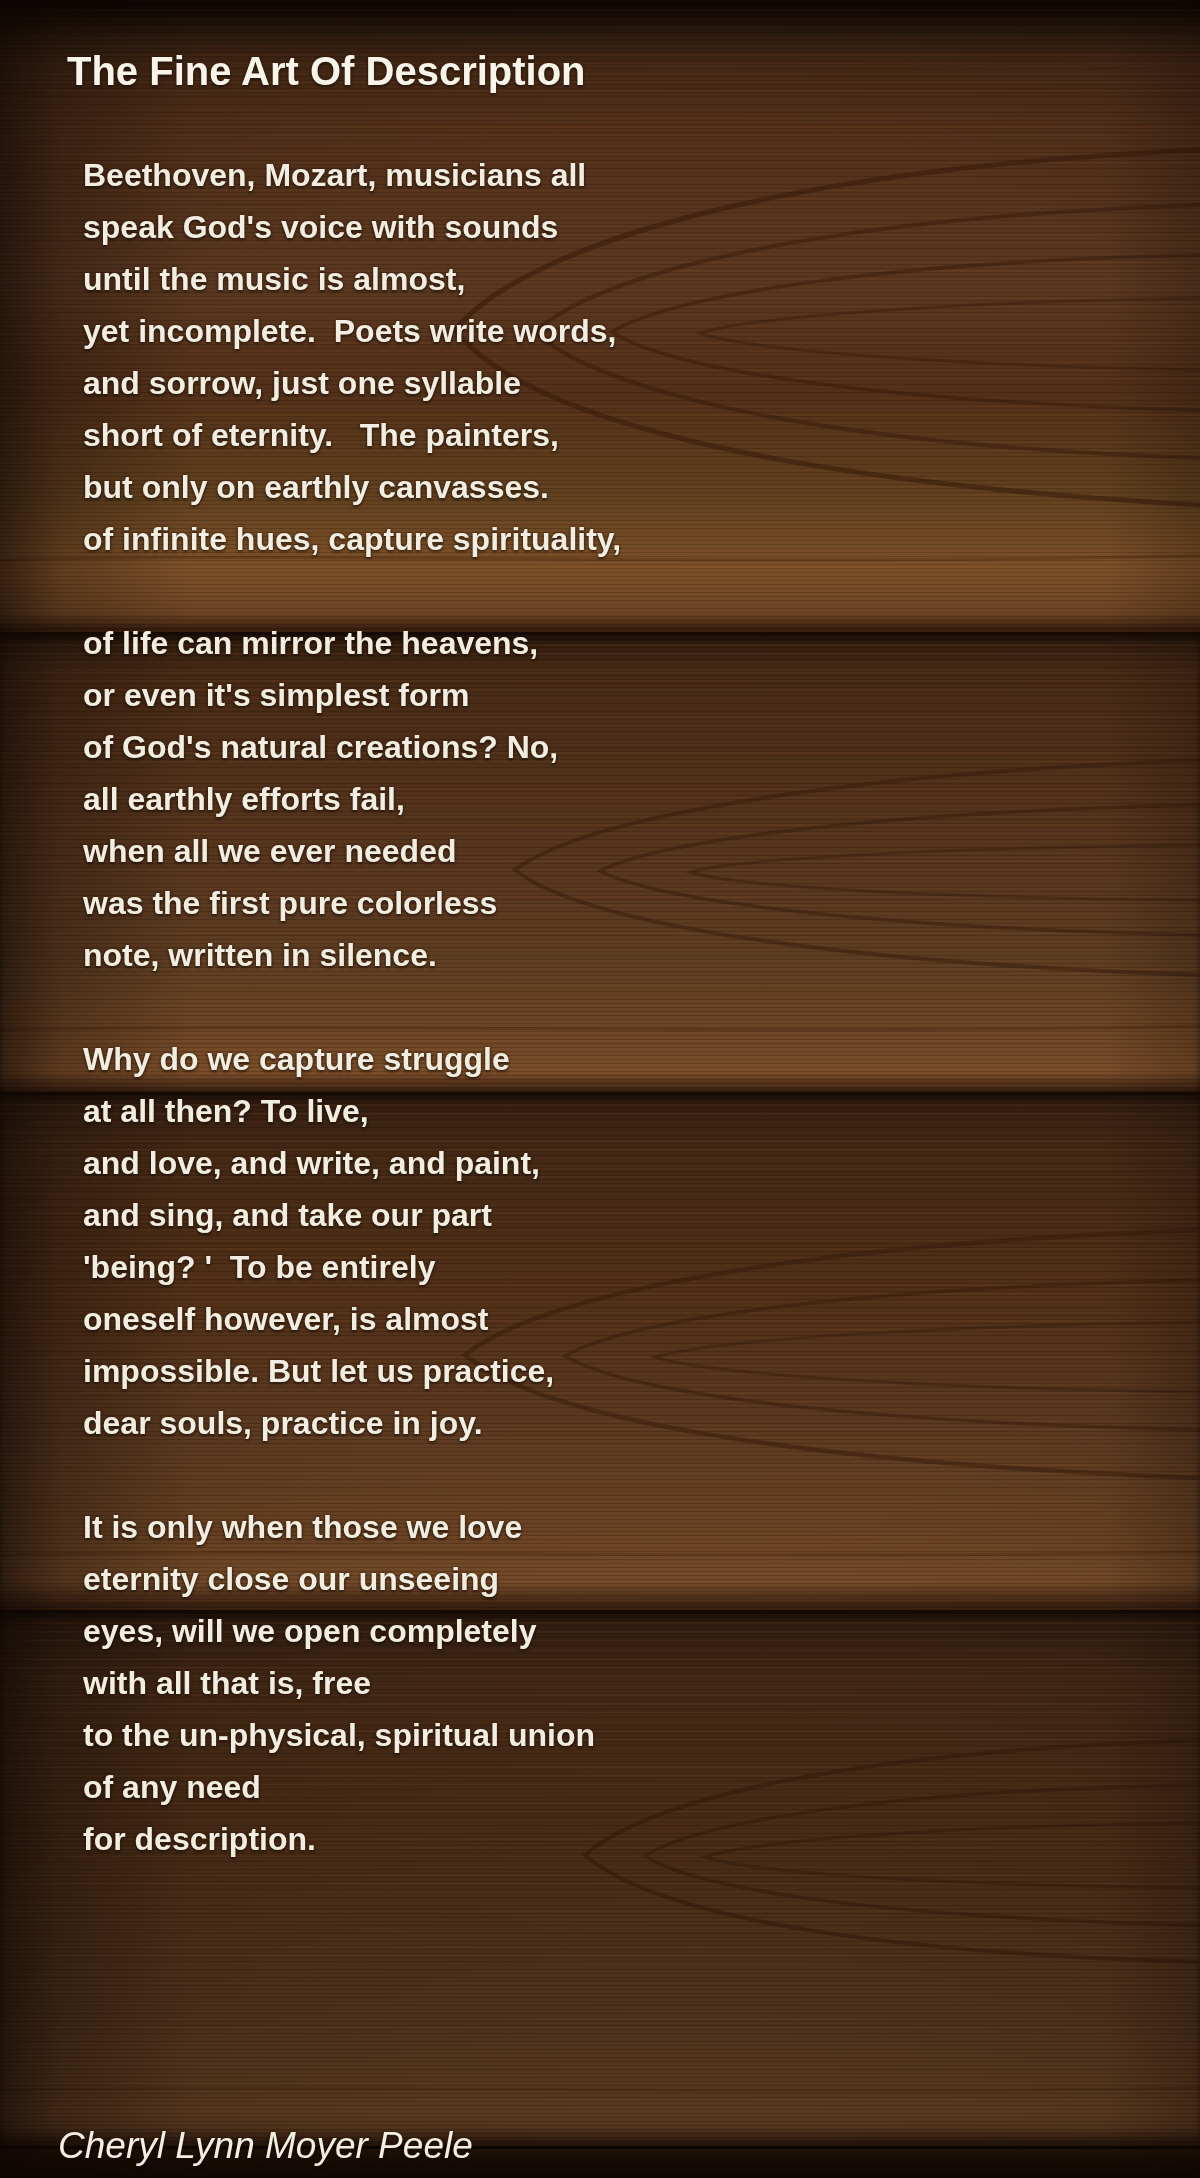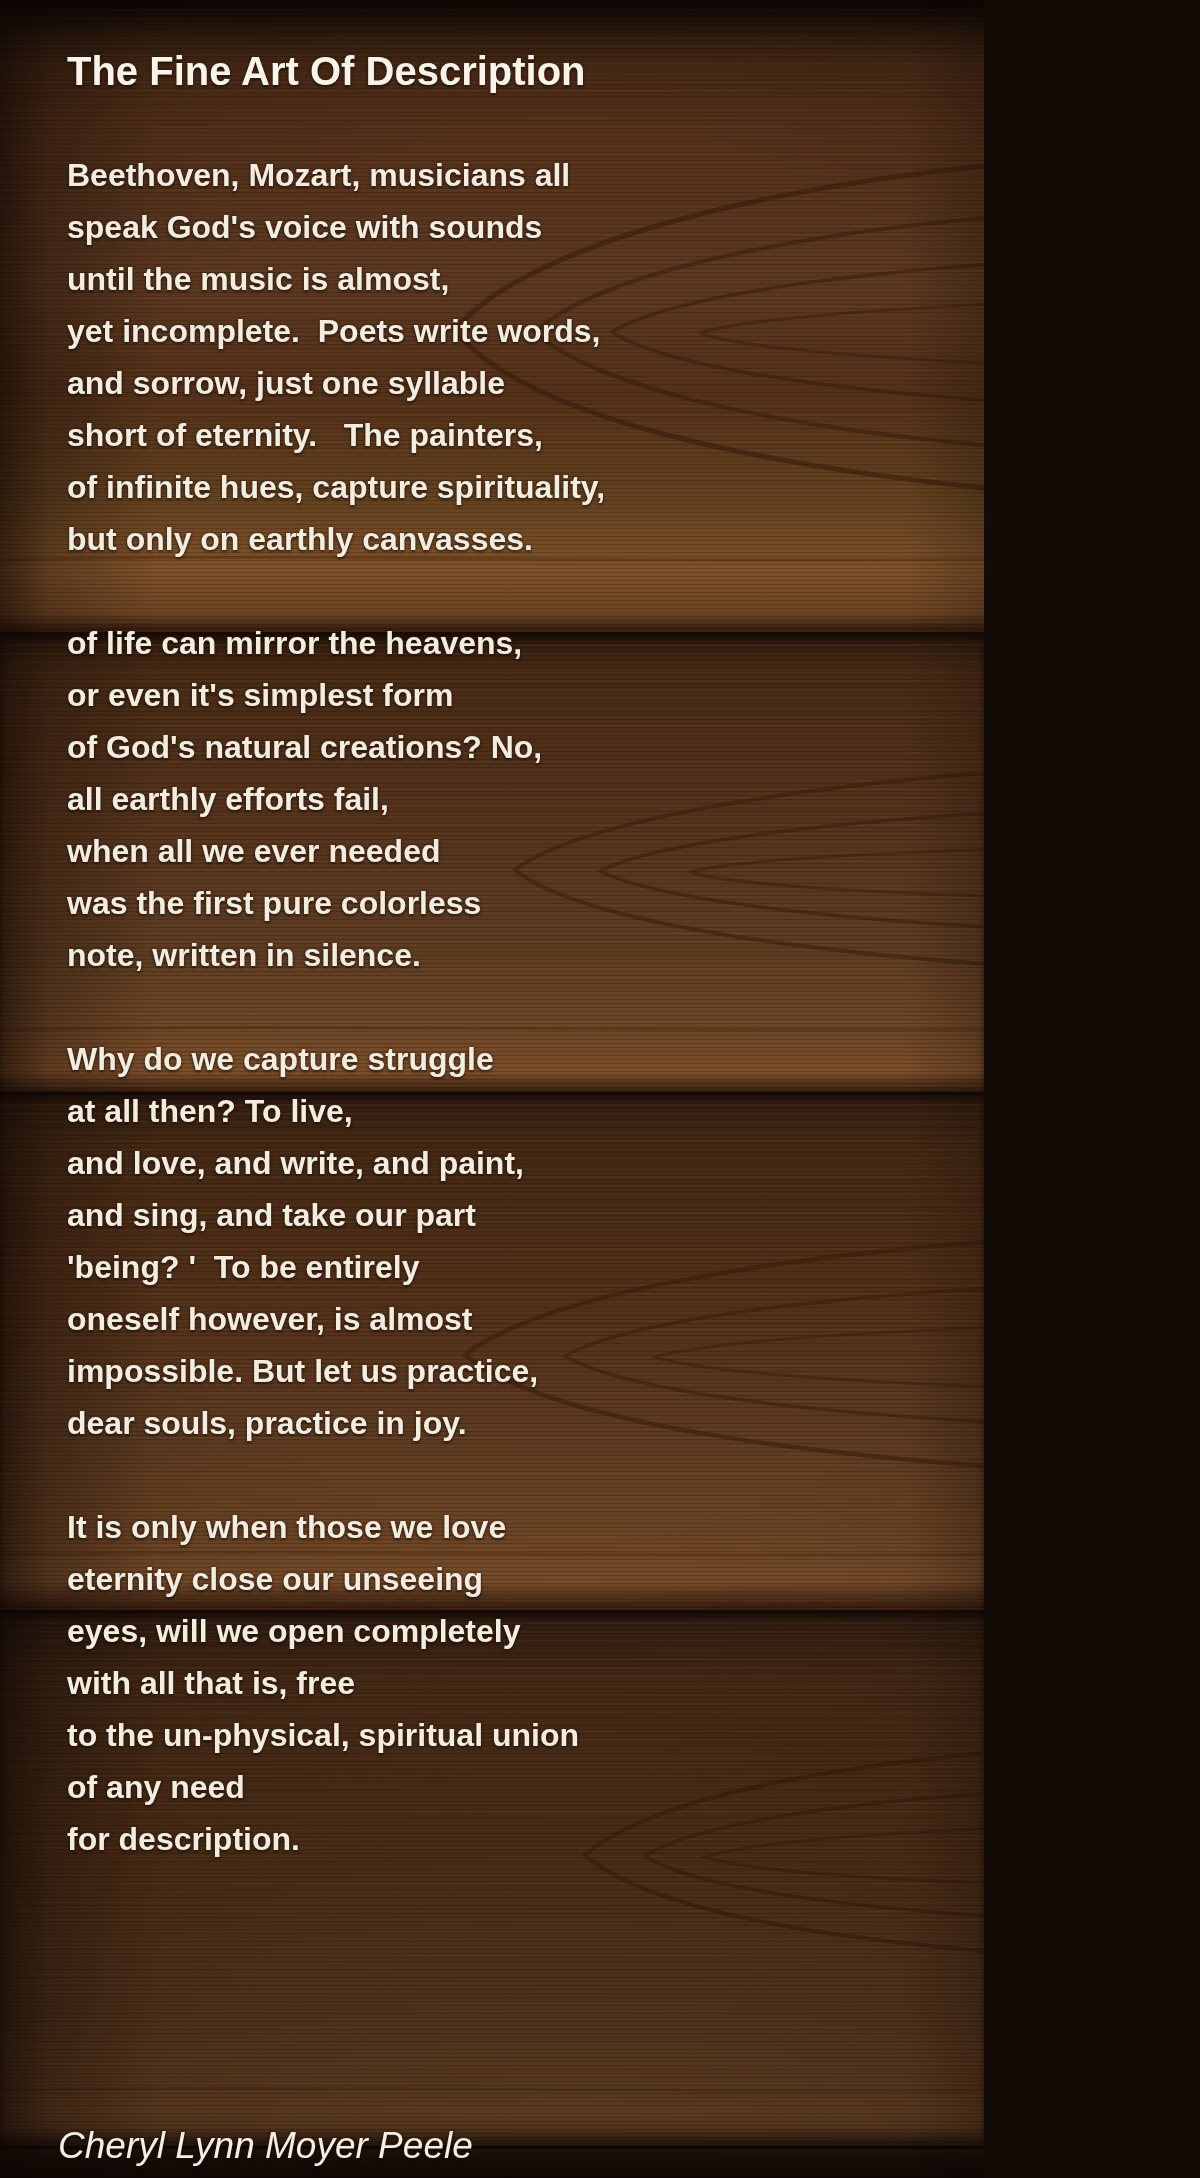--- a/index.html
+++ b/index.html
@@ -2,21 +2,21 @@
 <html><head>
 <meta charset="utf-8">
 <style>
   html, body {
     margin: 0;
     padding: 0;
     background: #120a05;
   }
   .stage {
     position: relative;
-    width: 984px;
+    width: 1200px;
     height: 2178px;
     overflow: hidden;
     background: #2b170c;
     font-family: "Liberation Sans", "DejaVu Sans", sans-serif;
   }
 
   
   .plank {
     position: absolute;
     left: 0;
@@ -85,21 +85,21 @@
     font-weight: bold;
     color: #f8f4ea;
     text-shadow: 0 0 3px rgba(45,22,6,.85), 0 2px 3px rgba(0,0,0,.45);
     white-space: pre;
   }
   .poem-body {
     position: absolute;
     left: 67px;
     top: 149px;
   }
-  .stanza { margin: 0 0 52px 0; }
+  .stanza { margin: 0 0 52px 16px; }
   .line {
     height: 52px;
     line-height: 52px;
     font-size: 32px;
     font-weight: bold;
     color: #f2ede1;
     text-shadow: 0 0 3px rgba(45,22,6,.85), 0 2px 3px rgba(0,0,0,.45);
     white-space: pre;
   }
   .poem-author {
@@ -157,22 +157,22 @@
 
   <h1 class="poem-title">The Fine Art Of Description</h1>
   <div class="poem-body">
       <div class="stanza">
         <div class="line">Beethoven, Mozart, musicians all</div>
         <div class="line">speak God's voice with sounds</div>
         <div class="line">until the music is almost,</div>
         <div class="line">yet incomplete.  Poets write words,</div>
         <div class="line">and sorrow, just one syllable</div>
         <div class="line">short of eternity.   The painters,</div>
+        <div class="line">but only on earthly canvasses.</div>
         <div class="line">of infinite hues, capture spirituality,</div>
-        <div class="line">but only on earthly canvasses.</div>
       </div>
       <div class="stanza">
         <div class="line">of life can mirror the heavens,</div>
         <div class="line">or even it's simplest form</div>
         <div class="line">of God's natural creations? No,</div>
         <div class="line">all earthly efforts fail,</div>
         <div class="line">when all we ever needed</div>
         <div class="line">was the first pure colorless</div>
         <div class="line">note, written in silence.</div>
       </div>

